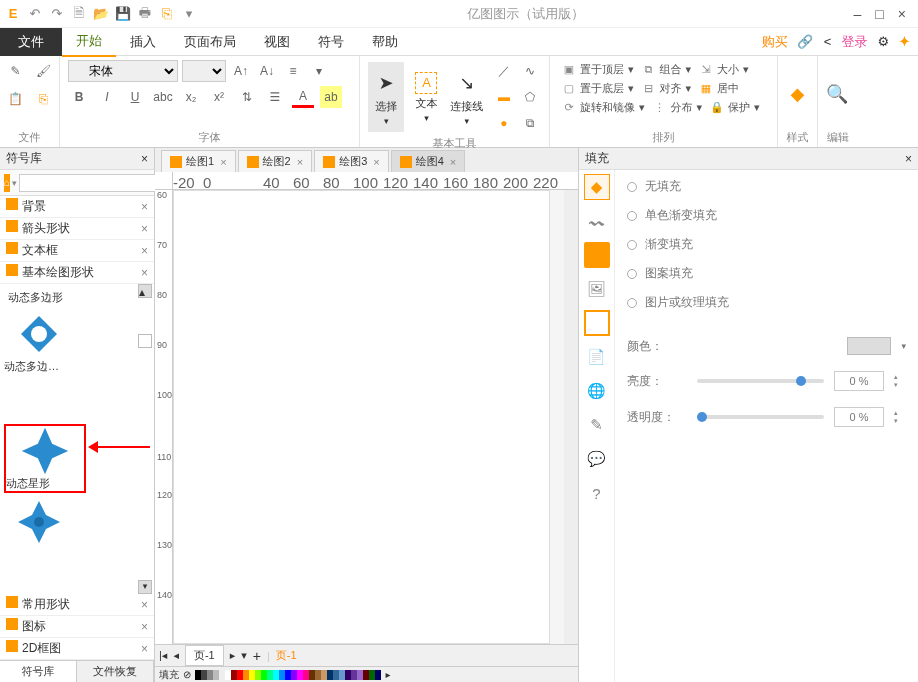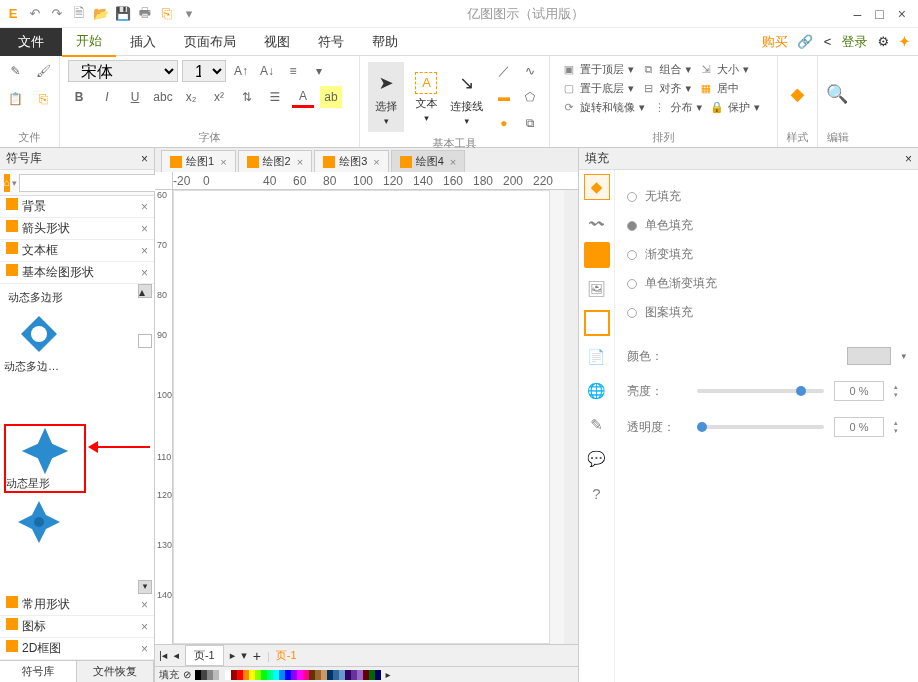--- a/index.html
+++ b/index.html
@@ -15,29 +15,29 @@
 
 
 .menubar { height: 28px; display: flex; align-items: center; border-bottom: 1px solid #ddd; }
 .menubar .file-btn { background: #333; color: #fff; padding: 5px 18px; font-size: 13px; }
 .menubar .menu-item { padding: 5px 14px; font-size: 13px; color: #333; }
 .menubar .menu-item.active { border-bottom: 2px solid #f90; color: #4d7c0f; }
 .menubar .spacer { flex: 1; }
 .menubar .right-items { display: flex; align-items: center; gap: 10px; padding-right: 8px; }
 .menubar .right-items span { font-size: 13px; }
 .buy { color: #f80; }
-.login { color: #4d7c0f; }
+.login { color: #ec4899; }
 
 
 .ribbon { height: 92px; background: #fff; border-bottom: 1px solid #ccc; display: flex; }
 .ribbon-group { border-right: 1px solid #e5e5e5; padding: 4px 8px 2px 8px; display: flex; flex-direction: column; }
 .ribbon-group .group-body { flex: 1; display: flex; align-items: center; gap: 4px; }
 .ribbon-group .group-label { text-align: center; color: #888; font-size: 11px; padding-top: 2px; }
 .rb-btn { width: 22px; height: 22px; display: inline-flex; align-items: center; justify-content: center; color: #666; font-size: 12px; }
-.font-select { border: 1px solid #ccc; height: 22px; font-size: 16px; padding: 0 8px; }
+.font-select { border: 1px solid #ccc; height: 22px; font-size: 12px; padding: 0 16px; }
 .tool-btn { display: flex; flex-direction: column; align-items: center; justify-content: center; width: 44px; height: 70px; font-size: 11px; gap: 2px; }
 .tool-btn.active { background: #e8e8e8; }
 .tool-btn .ticon { width: 28px; height: 28px; display: flex; align-items: center; justify-content: center; font-size: 18px; }
 .tool-btn .tlabel { font-size: 11px; }
 .arr-item { display: flex; align-items: center; gap: 4px; font-size: 11px; color: #555; padding: 2px 4px; }
 .arr-icon { width: 14px; height: 14px; display: inline-flex; align-items: center; justify-content: center; color: #888; }
 
 
 .main { display: flex; height: 534px; }
 
@@ -65,40 +65,40 @@
 
 .canvas-area { flex: 1; display: flex; flex-direction: column; background: #f5f5f5; position: relative; }
 .doc-tabs { height: 24px; display: flex; align-items: flex-end; background: #eee; padding-left: 6px; gap: 2px; }
 .doc-tab { height: 22px; display: flex; align-items: center; gap: 4px; padding: 0 8px; background: #f5f5f5; border: 1px solid #ccc; border-bottom: none; font-size: 11px; }
 .doc-tab.active { background: #ddd; }
 .doc-tab .tab-ico { width: 12px; height: 12px; background: #f90; }
 .doc-tab .tab-close { color: #888; margin-left: 2px; }
 .ruler-h { height: 18px; background: #fff; border-bottom: 1px solid #ccc; position: relative; font-size: 9px; color: #666; display: flex; }
 .ruler-h .corner { width: 18px; height: 18px; border-right: 1px solid #ccc; }
 .ruler-h .ticks { flex: 1; position: relative; }
-.ruler-h .tick { position: absolute; top: 2px; font-size: 12px; }
+.ruler-h .tick { position: absolute; top: 2px; font-size: 15px; }
 .canvas-body { flex: 1; display: flex; overflow: hidden; }
 .ruler-v { width: 18px; background: #fff; border-right: 1px solid #ccc; position: relative; font-size: 9px; color: #666; }
 .ruler-v .vtick { position: absolute; left: 2px; font-size: 9px; }
 .canvas { flex: 1; background: #fff; position: relative; border: 1px solid #ddd; margin: 0 14px 0 0; }
 .vscroll { width: 14px; background: #eee; }
 .page-bar { height: 22px; display: flex; align-items: center; background: #f0f0f0; border-top: 1px solid #ccc; font-size: 11px; padding: 0 4px; gap: 6px; }
 .page-bar .page-tab { padding: 2px 8px; background: #fff; border: 1px solid #ccc; }
 .page-bar .page-name { color: #f80; }
 .status-bar { height: 16px; background: #f0f0f0; border-top: 1px solid #ccc; display: flex; align-items: center; font-size: 10px; padding: 0 4px; gap: 4px; }
 .color-strip { display: flex; gap: 0; }
 .color-strip span { width: 6px; height: 10px; }
 
 
 .right-panel { width: 340px; border-left: 1px solid #ccc; display: flex; flex-direction: column; background: #fff; }
 .right-content { flex: 1; display: flex; }
 .side-icons { width: 36px; border-right: 1px solid #eee; display: flex; flex-direction: column; align-items: center; padding-top: 4px; gap: 8px; }
 .side-icons .sico { width: 26px; height: 26px; display: flex; align-items: center; justify-content: center; font-size: 15px; color: #888; border: 1px solid transparent; }
 .side-icons .sico.active { border: 1px solid #f90; background: #fff5e8; }
-.fill-props { flex: 1; padding: 12px 12px; font-size: 12px; }
+.fill-props { flex: 1; padding: 2px 12px; font-size: 12px; }
 .fill-opt { display: flex; align-items: center; gap: 8px; padding: 6px 0; color: #777; }
 .fill-opt .radio { width: 10px; height: 10px; border: 1px solid #aaa; border-radius: 50%; }
 .fill-opt.sel .radio { background: #888; }
 .prop-row { display: flex; align-items: center; gap: 10px; padding: 8px 0; color: #777; }
 .prop-row .plabel { width: 60px; }
 .prop-row .slider { flex: 1; height: 4px; background: #ddd; position: relative; border-radius: 2px; }
 .prop-row .slider .knob { position: absolute; width: 10px; height: 10px; background: #4a90d9; border-radius: 50%; top: -3px; }
 .prop-row .valbox { width: 50px; border: 1px solid #ccc; height: 20px; display: flex; align-items: center; justify-content: center; font-size: 11px; }
 .prop-row .spin { width: 12px; display: flex; flex-direction: column; font-size: 7px; color: #888; }
 .color-well { width: 44px; height: 18px; background: #ddd; border: 1px solid #bbb; }
@@ -372,21 +372,21 @@
           <span class="tick" style="left: 300px;">180</span>
           <span class="tick" style="left: 330px;">200</span>
           <span class="tick" style="left: 360px;">220</span>
         </div>
     </div>
     <div class="canvas-body">
       <div class="ruler-v" id="vticks">
           <span class="vtick" style="top: 0px;">60</span>
           <span class="vtick" style="top: 50px;">70</span>
           <span class="vtick" style="top: 100px;">80</span>
-          <span class="vtick" style="top: 140px;">90</span>
+          <span class="vtick" style="top: 150px;">90</span>
           <span class="vtick" style="top: 200px;">100</span>
           <span class="vtick" style="top: 262px;">110</span>
           <span class="vtick" style="top: 300px;">120</span>
           <span class="vtick" style="top: 350px;">130</span>
           <span class="vtick" style="top: 400px;">140</span>
         </div>
       <div class="canvas"></div>
       <div class="vscroll"></div>
     </div>
     <div class="page-bar">
@@ -455,35 +455,35 @@
         <div class="sico">🌐</div>
         <div class="sico">✎</div>
         <div class="sico">💬</div>
         <div class="sico">?</div>
       </div>
       <div class="fill-props">
         <div class="fill-opt">
             <span class="radio"></span>
             <span>无填充</span>
           </div>
-        <div class="fill-opt sel">
+        <div class="fill-opt">
             <span class="radio"></span>
-            <span>单色填充</span>
+            <span>单色渐变填充</span>
           </div>
         <div class="fill-opt">
             <span class="radio"></span>
             <span>渐变填充</span>
           </div>
         <div class="fill-opt">
             <span class="radio"></span>
-            <span>单色渐变填充</span>
+            <span>图案填充</span>
           </div>
         <div class="fill-opt">
             <span class="radio"></span>
-            <span>图案填充</span>
+            <span>图片或纹理填充</span>
           </div>
         <div style="height:12px"></div>
         <div class="prop-row">
           <span class="plabel">颜色：</span>
           <span style="flex:1"></span>
           <span class="color-well"></span>
           <span style="font-size:9px">▾</span>
         </div>
         <div class="prop-row">
           <span class="plabel">亮度：</span>

